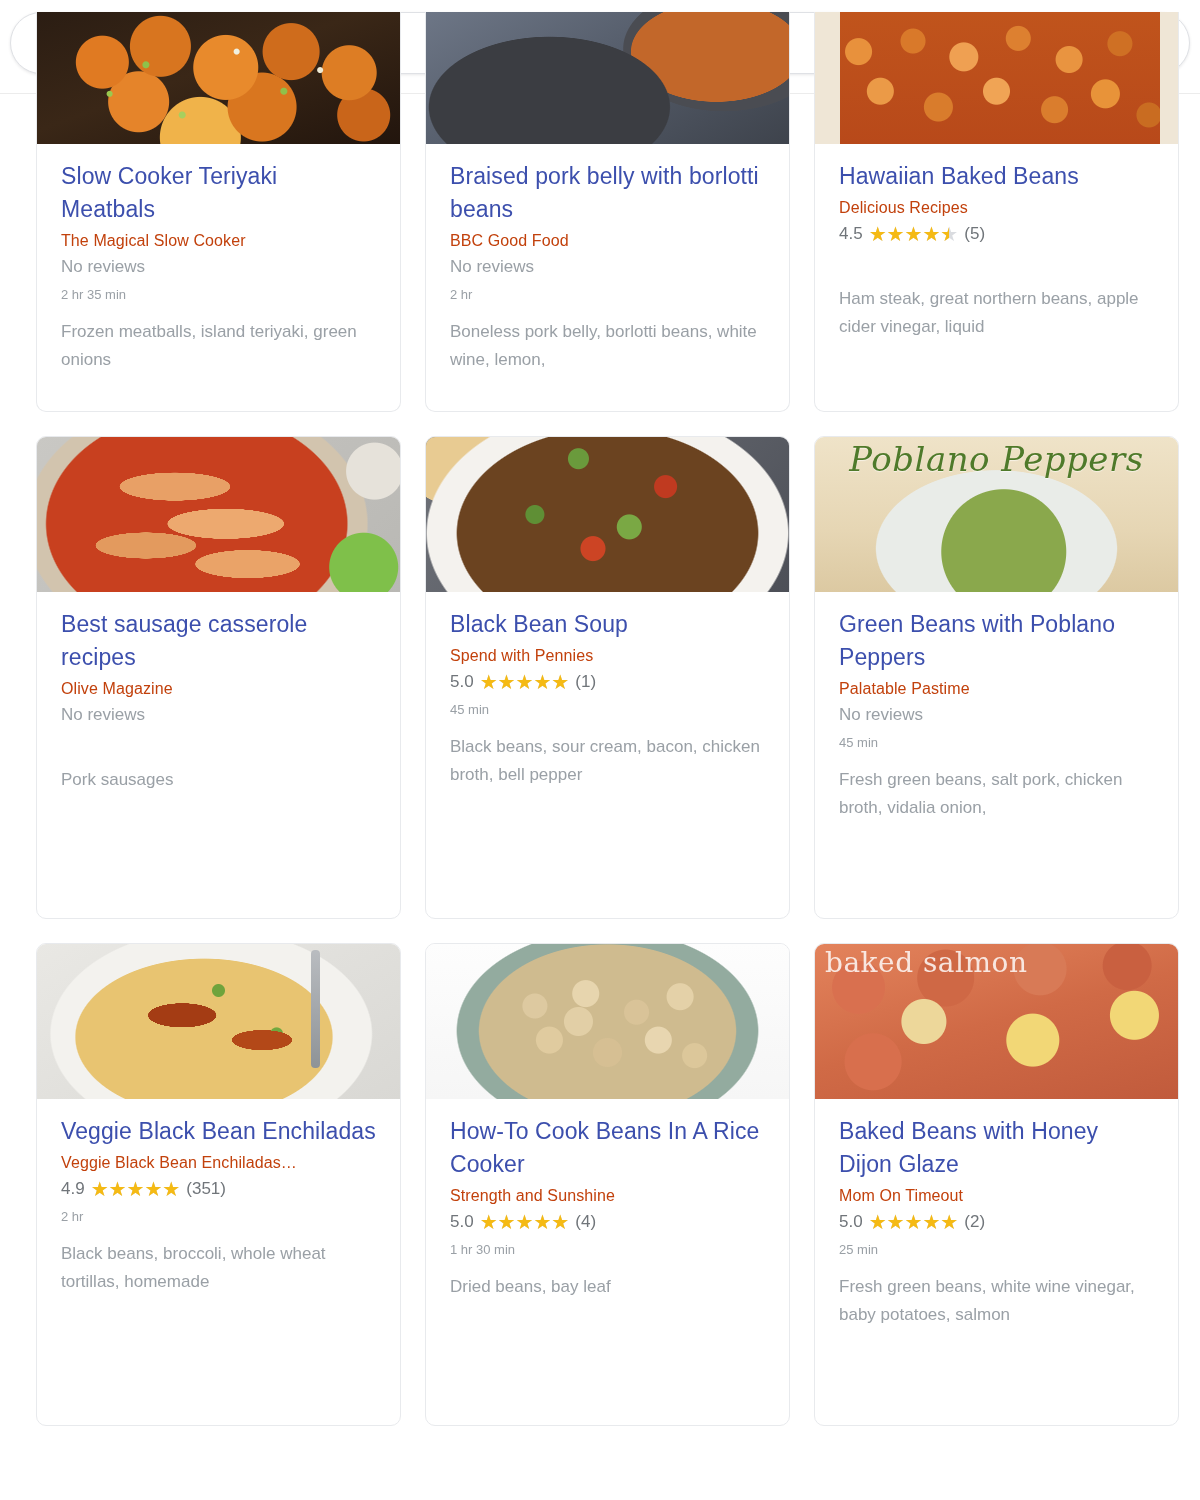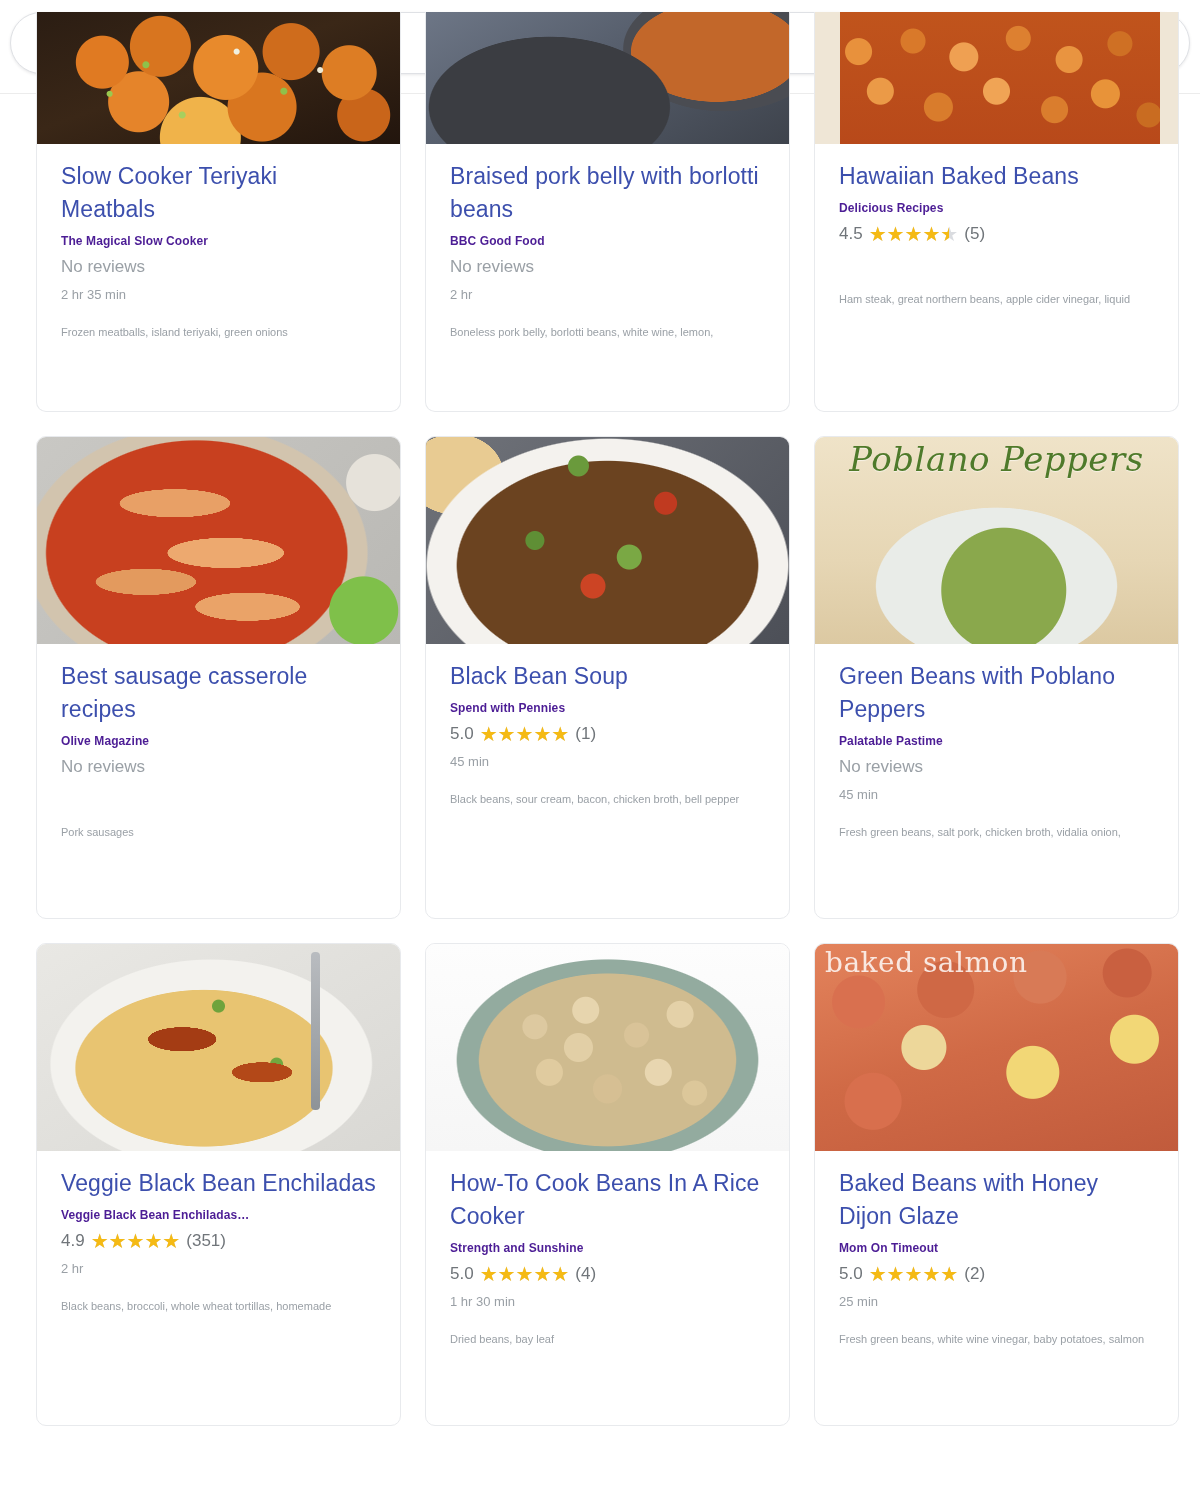--- a/index.html
+++ b/index.html
@@ -65,47 +65,47 @@
     border-radius: 10px;
     overflow: hidden;
     height: 483px;
     display: flex; flex-direction: column;
     box-shadow: 0 0 0 rgba(0,0,0,0);
   }
   
   .card.clipped { height: 400px; margin-top: -83px; border-top: none; border-radius: 0 0 10px 10px; }
 
   .thumb {
-    width: 100%; height: 207px; flex: none;
+    width: 100%; height: 155px; flex: none;
     position: relative; overflow: hidden;
     background: #ddd;
   }
   .card.clipped .thumb { height: 132px; }
 
   .card-body { padding: 16px 24px 0 24px; flex: 1; }
   .rc-title {
     font-size: 23px; line-height: 33px; color: #3c4fad;
     font-weight: 400; letter-spacing: .1px;
     margin-bottom: 3px;
   }
   .rc-source {
-    font-size: 12px; line-height: 24px; color: #4c1d95;
-    font-weight: 700; letter-spacing: .1px;
+    font-size: 16px; line-height: 24px; color: #c2410c;
+    font-weight: 400; letter-spacing: .1px;
     white-space: nowrap; overflow: hidden; text-overflow: ellipsis;
     margin-top: 2px;
   }
   .rc-rating {
     font-size: 17px; line-height: 28px; color: #70757a;
     display: flex; align-items: center; gap: 6px; height: 28px;
   }
   .rc-noreviews { font-size: 17px; line-height: 28px; color: #9aa0a6; height: 28px; }
   .rc-time { font-size: 13px; line-height: 28px; color: #9aa0a6; height: 28px; }
   .rc-time.blank { color: transparent; }
   .rc-ingredients {
-    font-size: 11px; line-height: 28px; color: #9aa0a6;
+    font-size: 17px; line-height: 28px; color: #9aa0a6;
     margin-top: 9px;
   }
   .stars { display: inline-flex; align-items: center; }
   .star-row { position: relative; display: inline-block; line-height: 1; }
   .star-bg { color: #dadce0; letter-spacing: 0px; font-size: 20px; }
   .star-fg {
     position: absolute; left: 0; top: 0; overflow: hidden; white-space: nowrap;
     color: #f5ba14; letter-spacing: 0px; font-size: 20px;
   }
   .rc-count { color: #70757a; font-size: 17px; }

